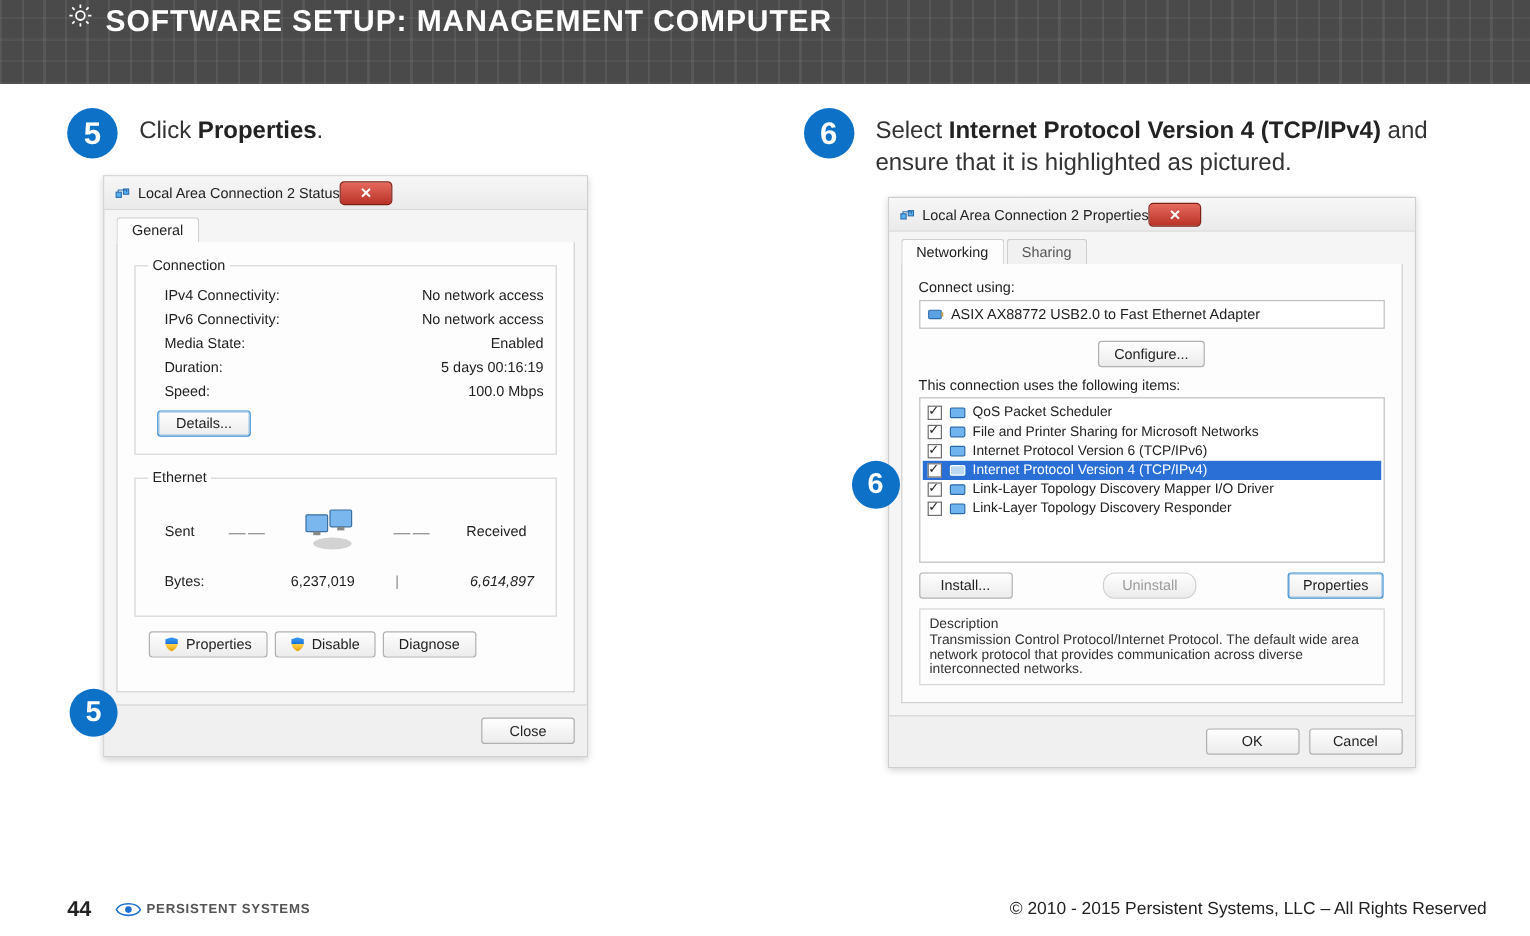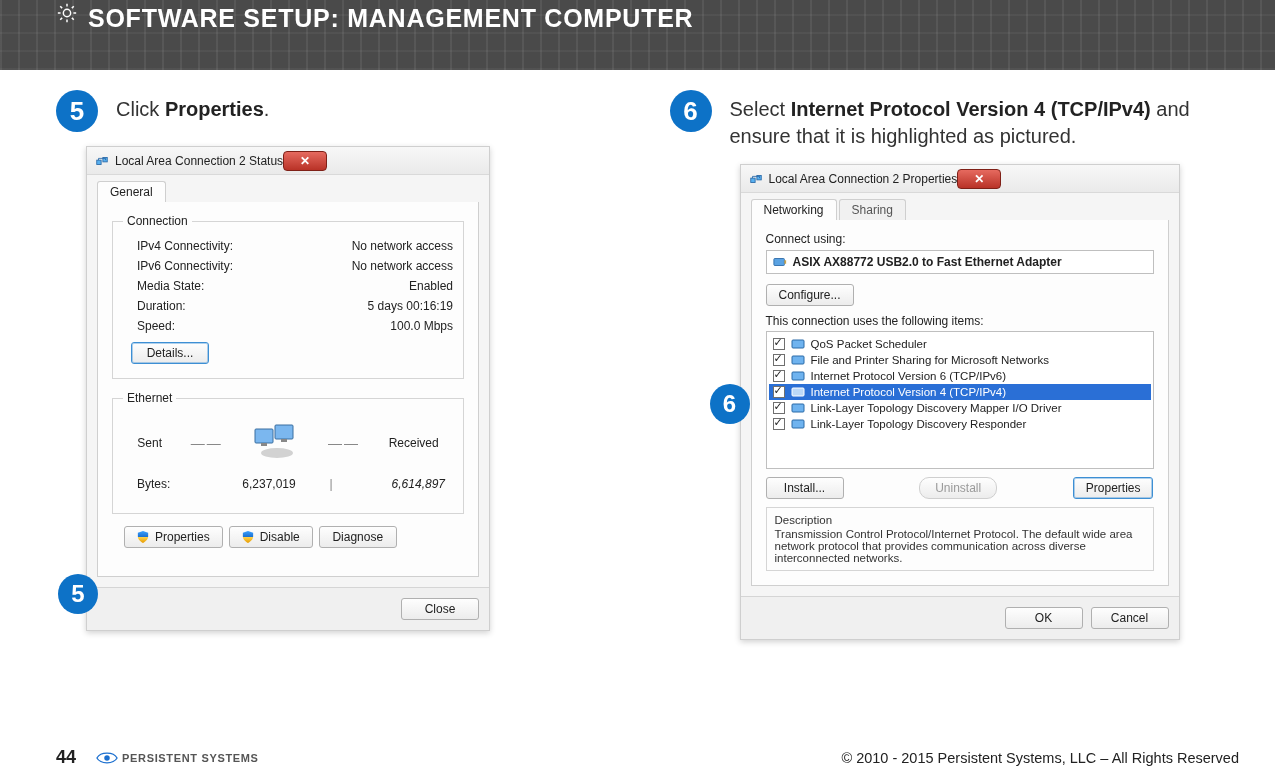--- a/index.html
+++ b/index.html
@@ -156,23 +156,22 @@
 
   
   .dialog.props { width: 440px; }
   .adapter-box {
     border:1px solid #bfbfbf;
     padding:4px 6px;
     display:flex; align-items:center; gap:6px;
     margin:4px 0 10px 0;
     font-size:12px;
     background:#fff;
-    font-weight:bold;
-  }
-  .conf-row { display:flex; justify-content:flex-start; margin-bottom:8px; }
+  }
+  .conf-row { display:flex; justify-content:center; margin-bottom:8px; }
   .items-box {
     border:1px solid #bfbfbf;
     background:#fff;
     padding:4px 2px;
     height: 138px;
     overflow:hidden;
   }
   .item-row { display:flex; align-items:center; gap:6px; padding:1px 4px; font-size:11.5px; white-space:nowrap; }
   .item-row.selected { background:#2a6fd6; color:#fff; }
   .chk { width:12px; height:12px; border:1px solid #6f6f6f; display:inline-block; position:relative; background:#fff; flex:0 0 12px;}

